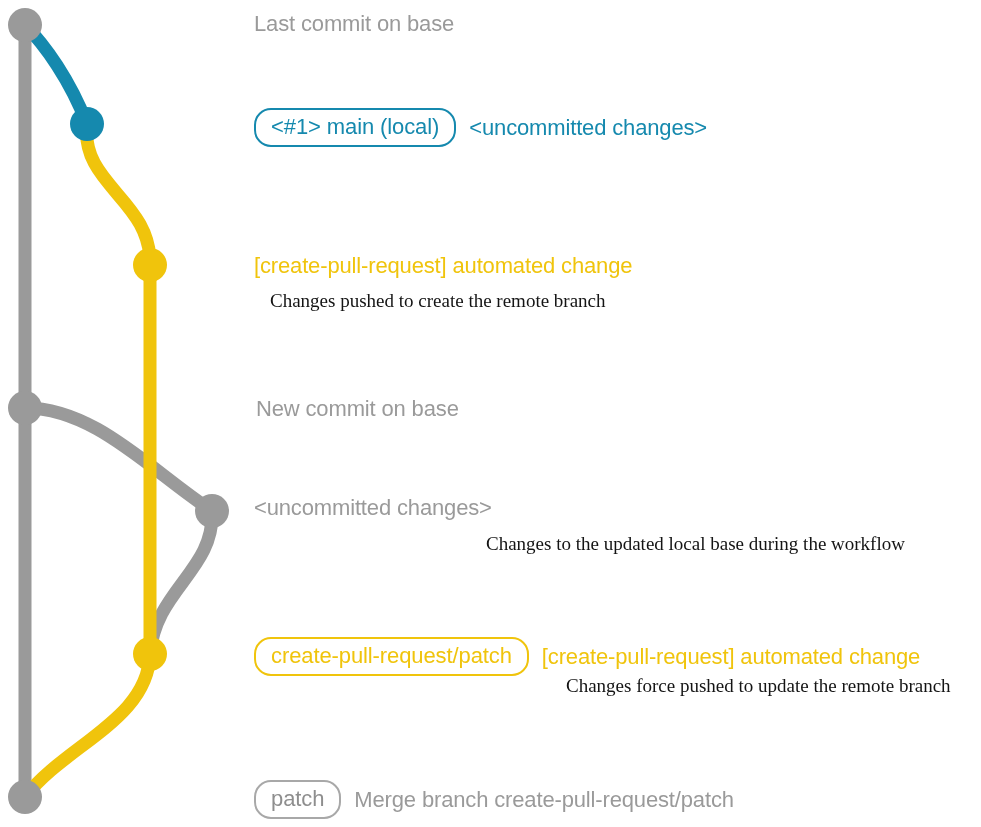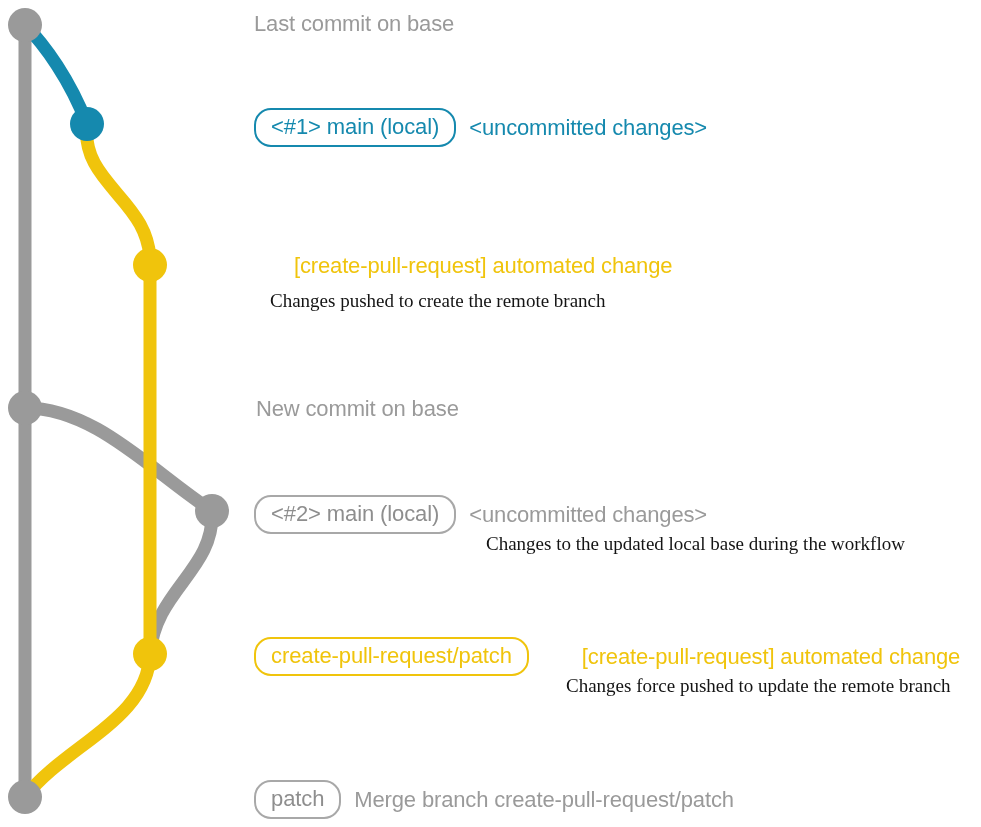--- a/index.html
+++ b/index.html
@@ -68,21 +68,21 @@
 
   
   .subject {
     font-size: 22px;
     line-height: 25px;
     letter-spacing: -0.15px;
     white-space: nowrap;
   }
   .subject.blue   { color: #1589ae; }
   .subject.gray   { color: #9a9a9a; }
-  .subject.yellow { color: #f0c40c; margin-left: 40px; }
+  .subject.yellow { color: #f0c40c; }
 
   
   .note {
     position: absolute;
     font-family: "Liberation Serif", "DejaVu Serif", serif;
     font-size: 19px;
     line-height: 22px;
     color: #141414;
     white-space: nowrap;
   }
@@ -134,21 +134,20 @@
   <div class="row headline" style="left:254px; top:253px;">
     <span class="subject yellow">[create-pull-request] automated change</span>
   </div>
   <div class="note" style="left:270px; top:290px;">Changes pushed to create the remote branch</div>
 
   <div class="row headline" style="left:256px; top:396px;">
     <span class="subject gray">New commit on base</span>
   </div>
 
   <div class="row headline" style="left:254px; top:495px;">
-    <span class="pill gray">&lt;#2&gt; main (local)</span>
     <span class="subject gray">&lt;uncommitted changes&gt;</span>
   </div>
   <div class="note" style="left:486px; top:533px;text-align:center;">Changes to the updated local base during the workflow</div>
 
   <div class="row headline" style="left:254px; top:637px;">
     <span class="pill yellow">create-pull-request/patch</span>
     <span class="subject yellow">[create-pull-request] automated change</span>
   </div>
   <div class="note" style="left:566px; top:675px;">Changes force pushed to update the remote branch</div>
 

